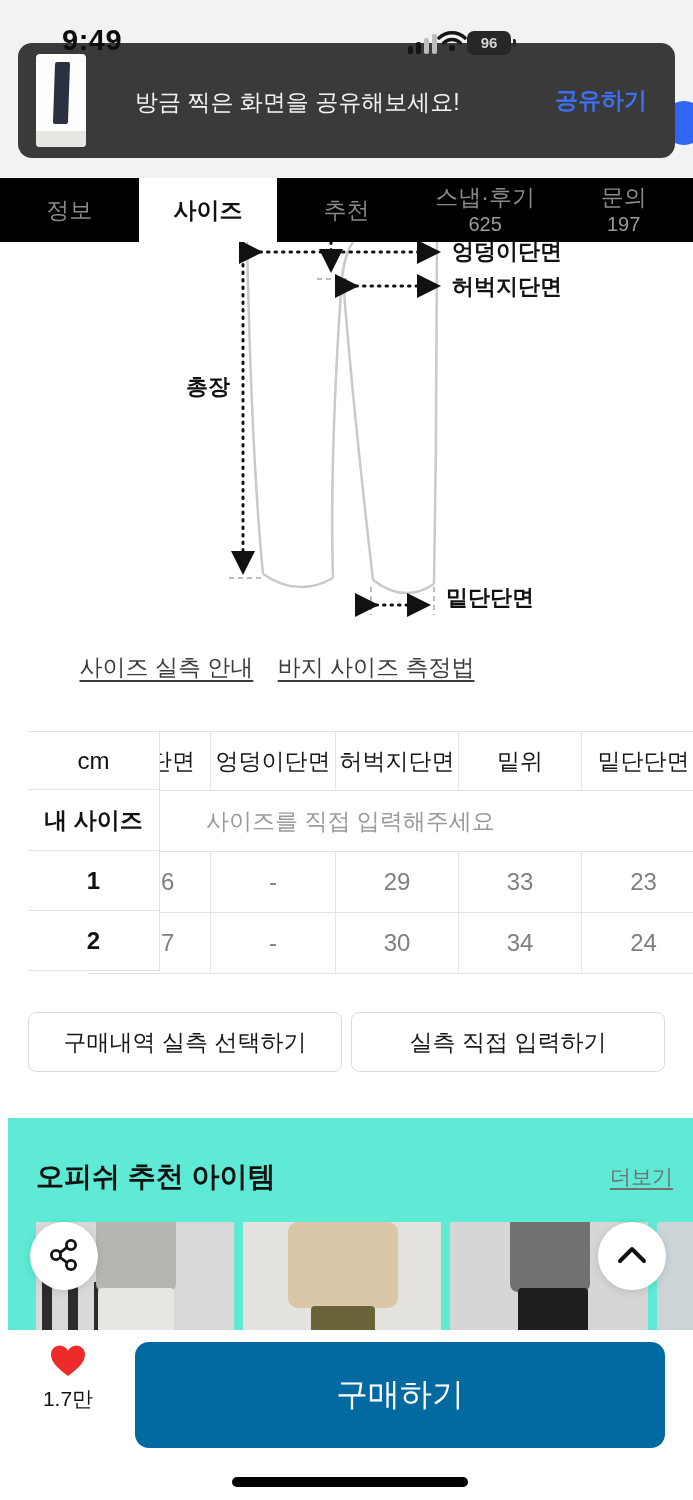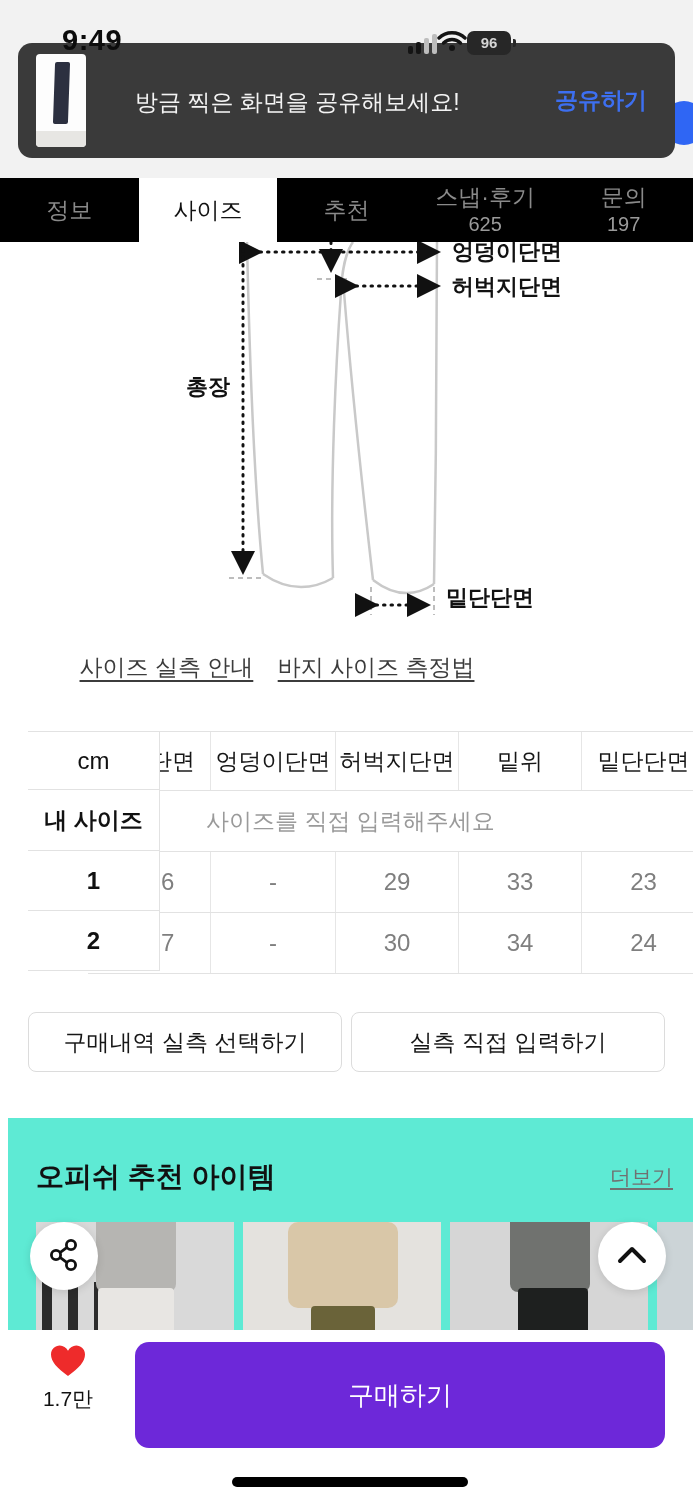--- a/index.html
+++ b/index.html
@@ -29,21 +29,21 @@
            display:flex; align-items:center; }
   .toast-thumb { position:absolute; left:18px; top:11px; width:50px; height:93px; background:#fdfdfd; border-radius:4px; overflow:hidden; }
   .toast-thumb .pants { position:absolute; left:18px; top:8px; width:15px; height:62px; background:#2c3040; border-radius:2px; transform:skewX(-2deg); }
   .toast-thumb .floor { position:absolute; left:0; bottom:0; width:100%; height:16px; background:#e7e6e3; }
   .toast-msg { position:absolute; left:117px; top:44px; color:#f4f4f4; font-size:23px; }
   .toast-action { position:absolute; right:28px; top:42px; color:#3d6ff0; font-size:23px; font-weight:600; background:none; border:none; cursor:pointer; }
 
   
   .tab-bar { position:absolute; top:178px; left:0; width:693px; height:64px; background:#000000; display:flex; z-index:6; }
   .tab { flex:1; display:flex; flex-direction:column; align-items:center; justify-content:center; color:#8a8a8a; font-size:23px; cursor:pointer; line-height:1.15; }
-  .tab.selected { background:#fff; color:#111; font-weight:400; }
+  .tab.selected { background:#fff; color:#111; font-weight:700; }
   .tab .count { font-size:20px; color:#9a9a9a; margin-top:2px; }
 
   
   .diagram { position:absolute; top:242px; left:0; width:693px; height:403px; }
   .diagram svg { display:block; }
   .dlabel { font-size:22px; font-weight:700; fill:#111; font-family:"Liberation Sans",sans-serif; }
 
   
   .size-links { position:absolute; top:652px; left:0; width:554px; text-align:center; font-size:23px; color:#3c3c3c; }
   .size-links a { color:#3c3c3c; text-decoration:underline; text-underline-offset:5px; margin:0 9px; cursor:pointer; }
@@ -93,22 +93,22 @@
   .fab { position:absolute; width:68px; height:68px; border-radius:50%; background:#fff; z-index:15;
          display:flex; align-items:center; justify-content:center; border:none; cursor:pointer;
          box-shadow:0 2px 8px rgba(0,0,0,.12); }
   .fab-share { left:30px; top:1222px; }
   .fab-top { left:598px; top:1222px; }
 
   
   .bottom-bar { position:absolute; top:1330px; left:0; width:693px; height:170px; background:#fff; z-index:18; }
   .like { position:absolute; left:30px; top:14px; width:76px; text-align:center; cursor:pointer; background:none; border:none; }
   .like-count { display:block; font-size:21px; color:#111; margin-top:4px; font-family:"Liberation Sans",sans-serif; }
-  .buy-btn { position:absolute; left:135px; top:12px; width:530px; height:106px; background:#6d28d9; color:#fff;
-             border:none; border-radius:14px; font-size:26px; font-family:"Liberation Sans",sans-serif; cursor:pointer; }
+  .buy-btn { position:absolute; left:135px; top:12px; width:530px; height:106px; background:#0369a1; color:#fff;
+             border:none; border-radius:14px; font-size:32px; font-family:"Liberation Sans",sans-serif; cursor:pointer; }
   .home-indicator { position:absolute; left:232px; top:1477px; width:236px; height:10px; border-radius:5px; background:#000; z-index:30; }
 </style>
 </head>
 <body>
 
 <div id="app">
 
   <div class="top-region"></div>
 
   <div class="blue-fab"></div>

